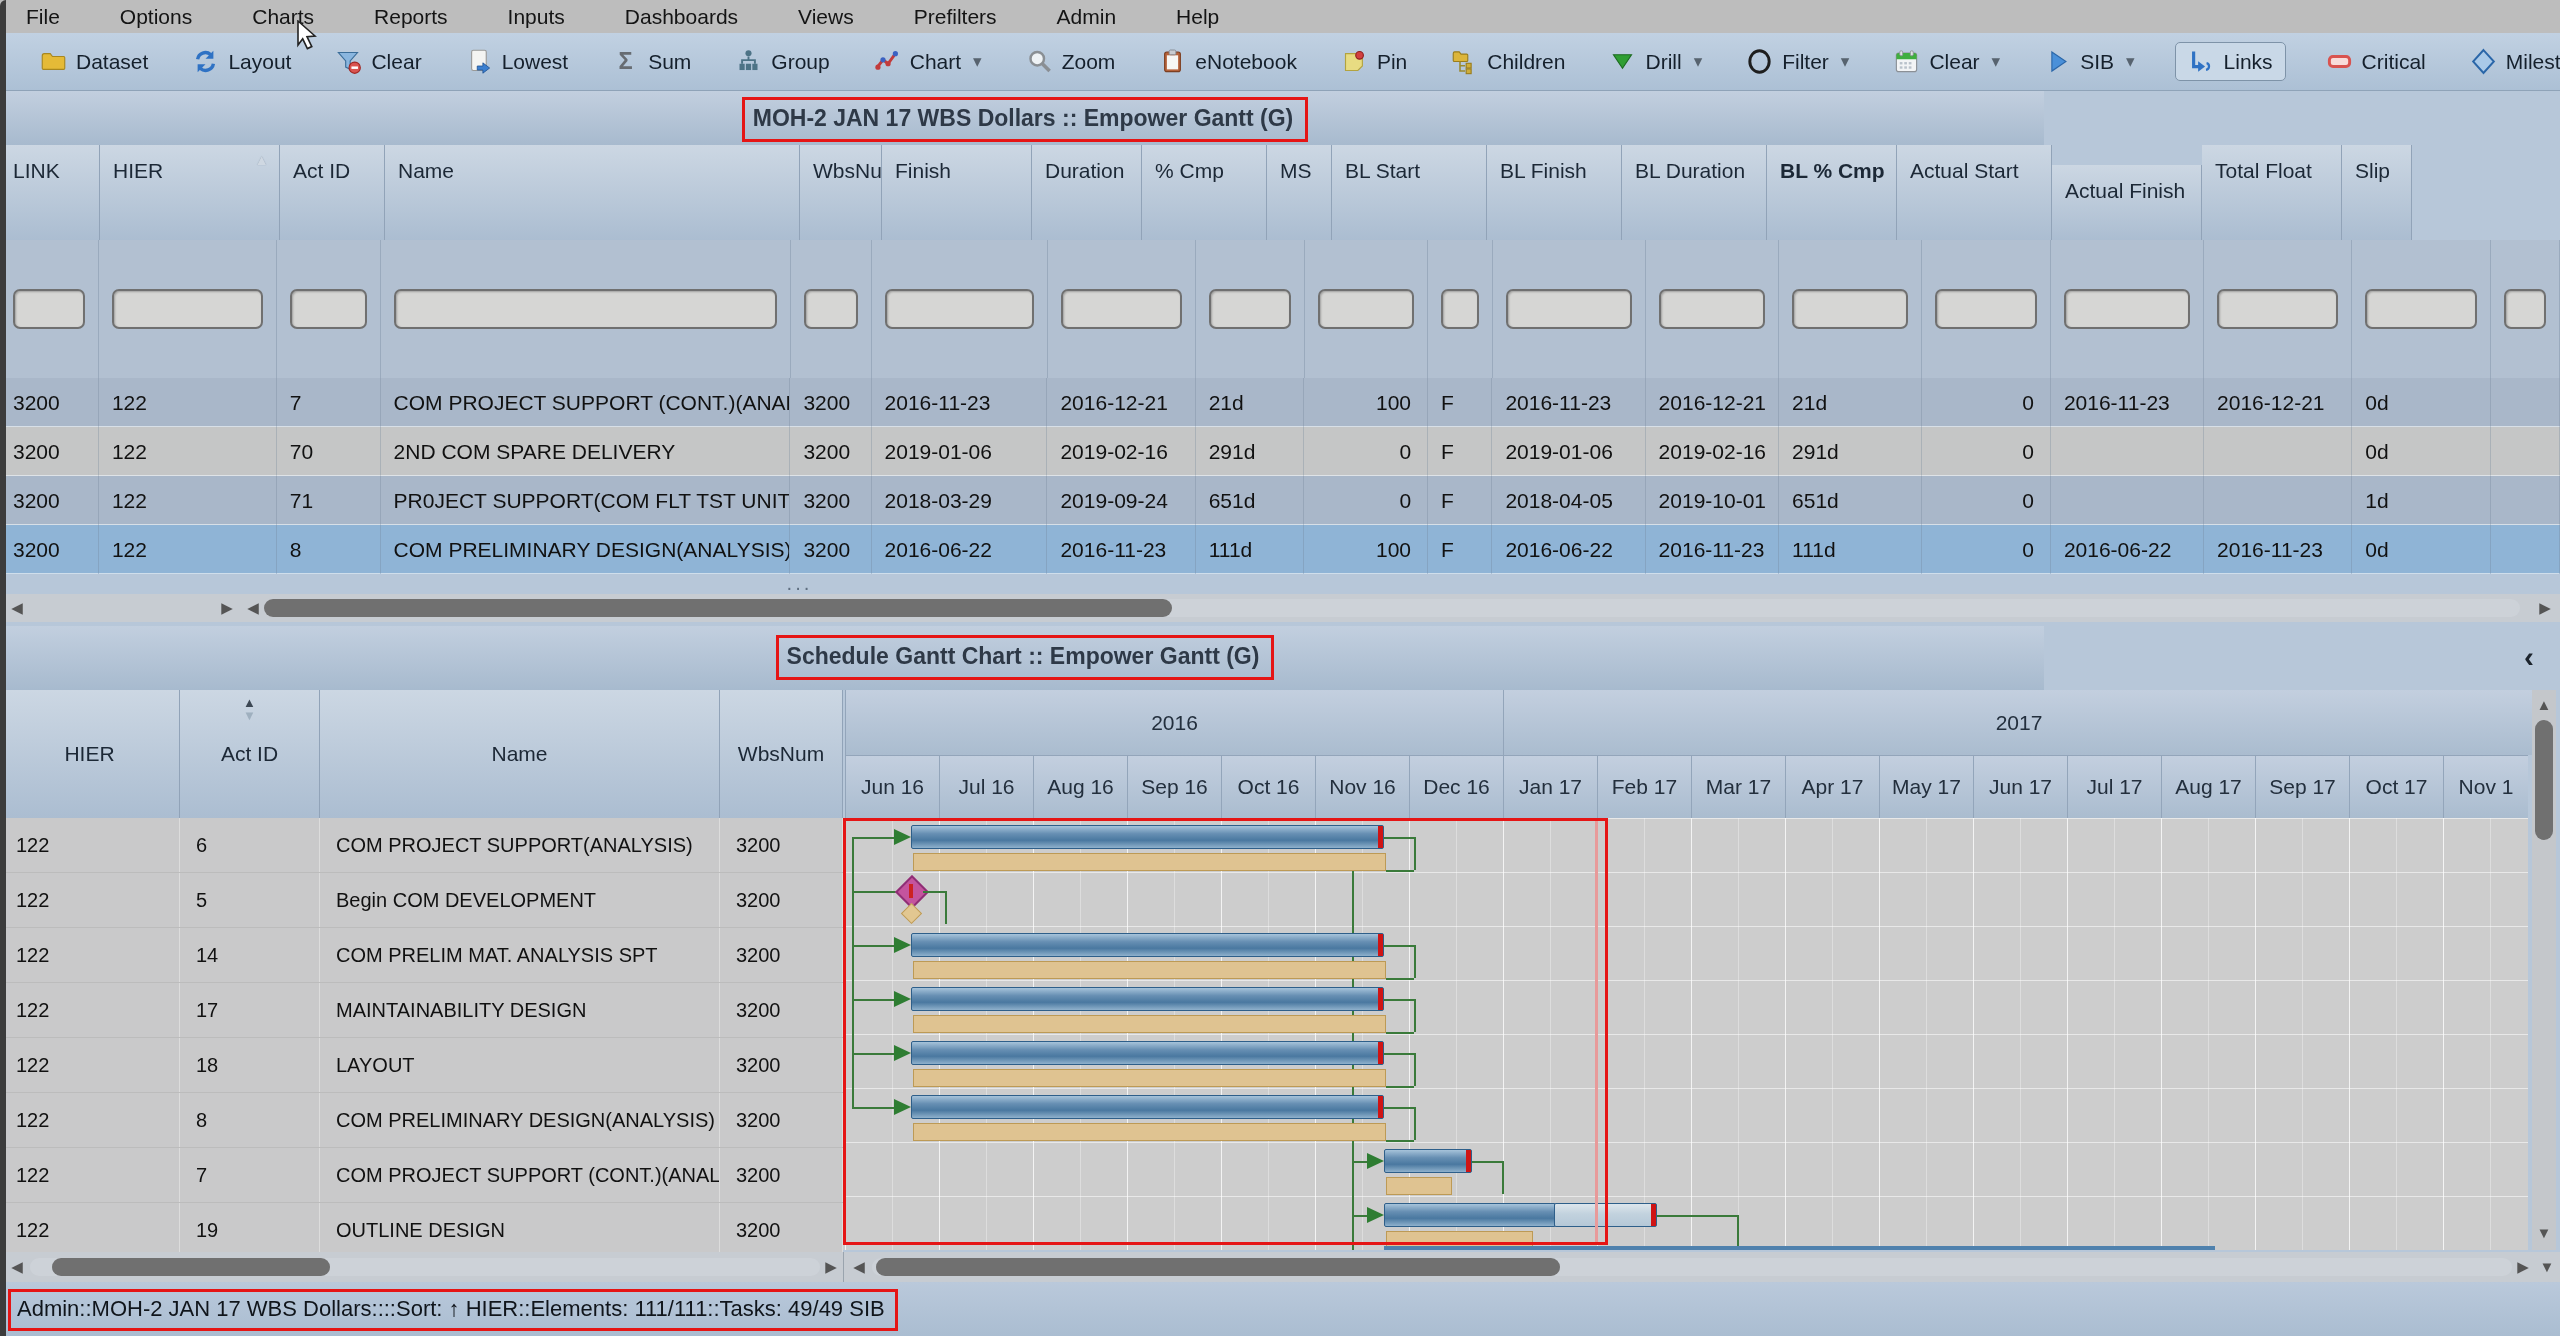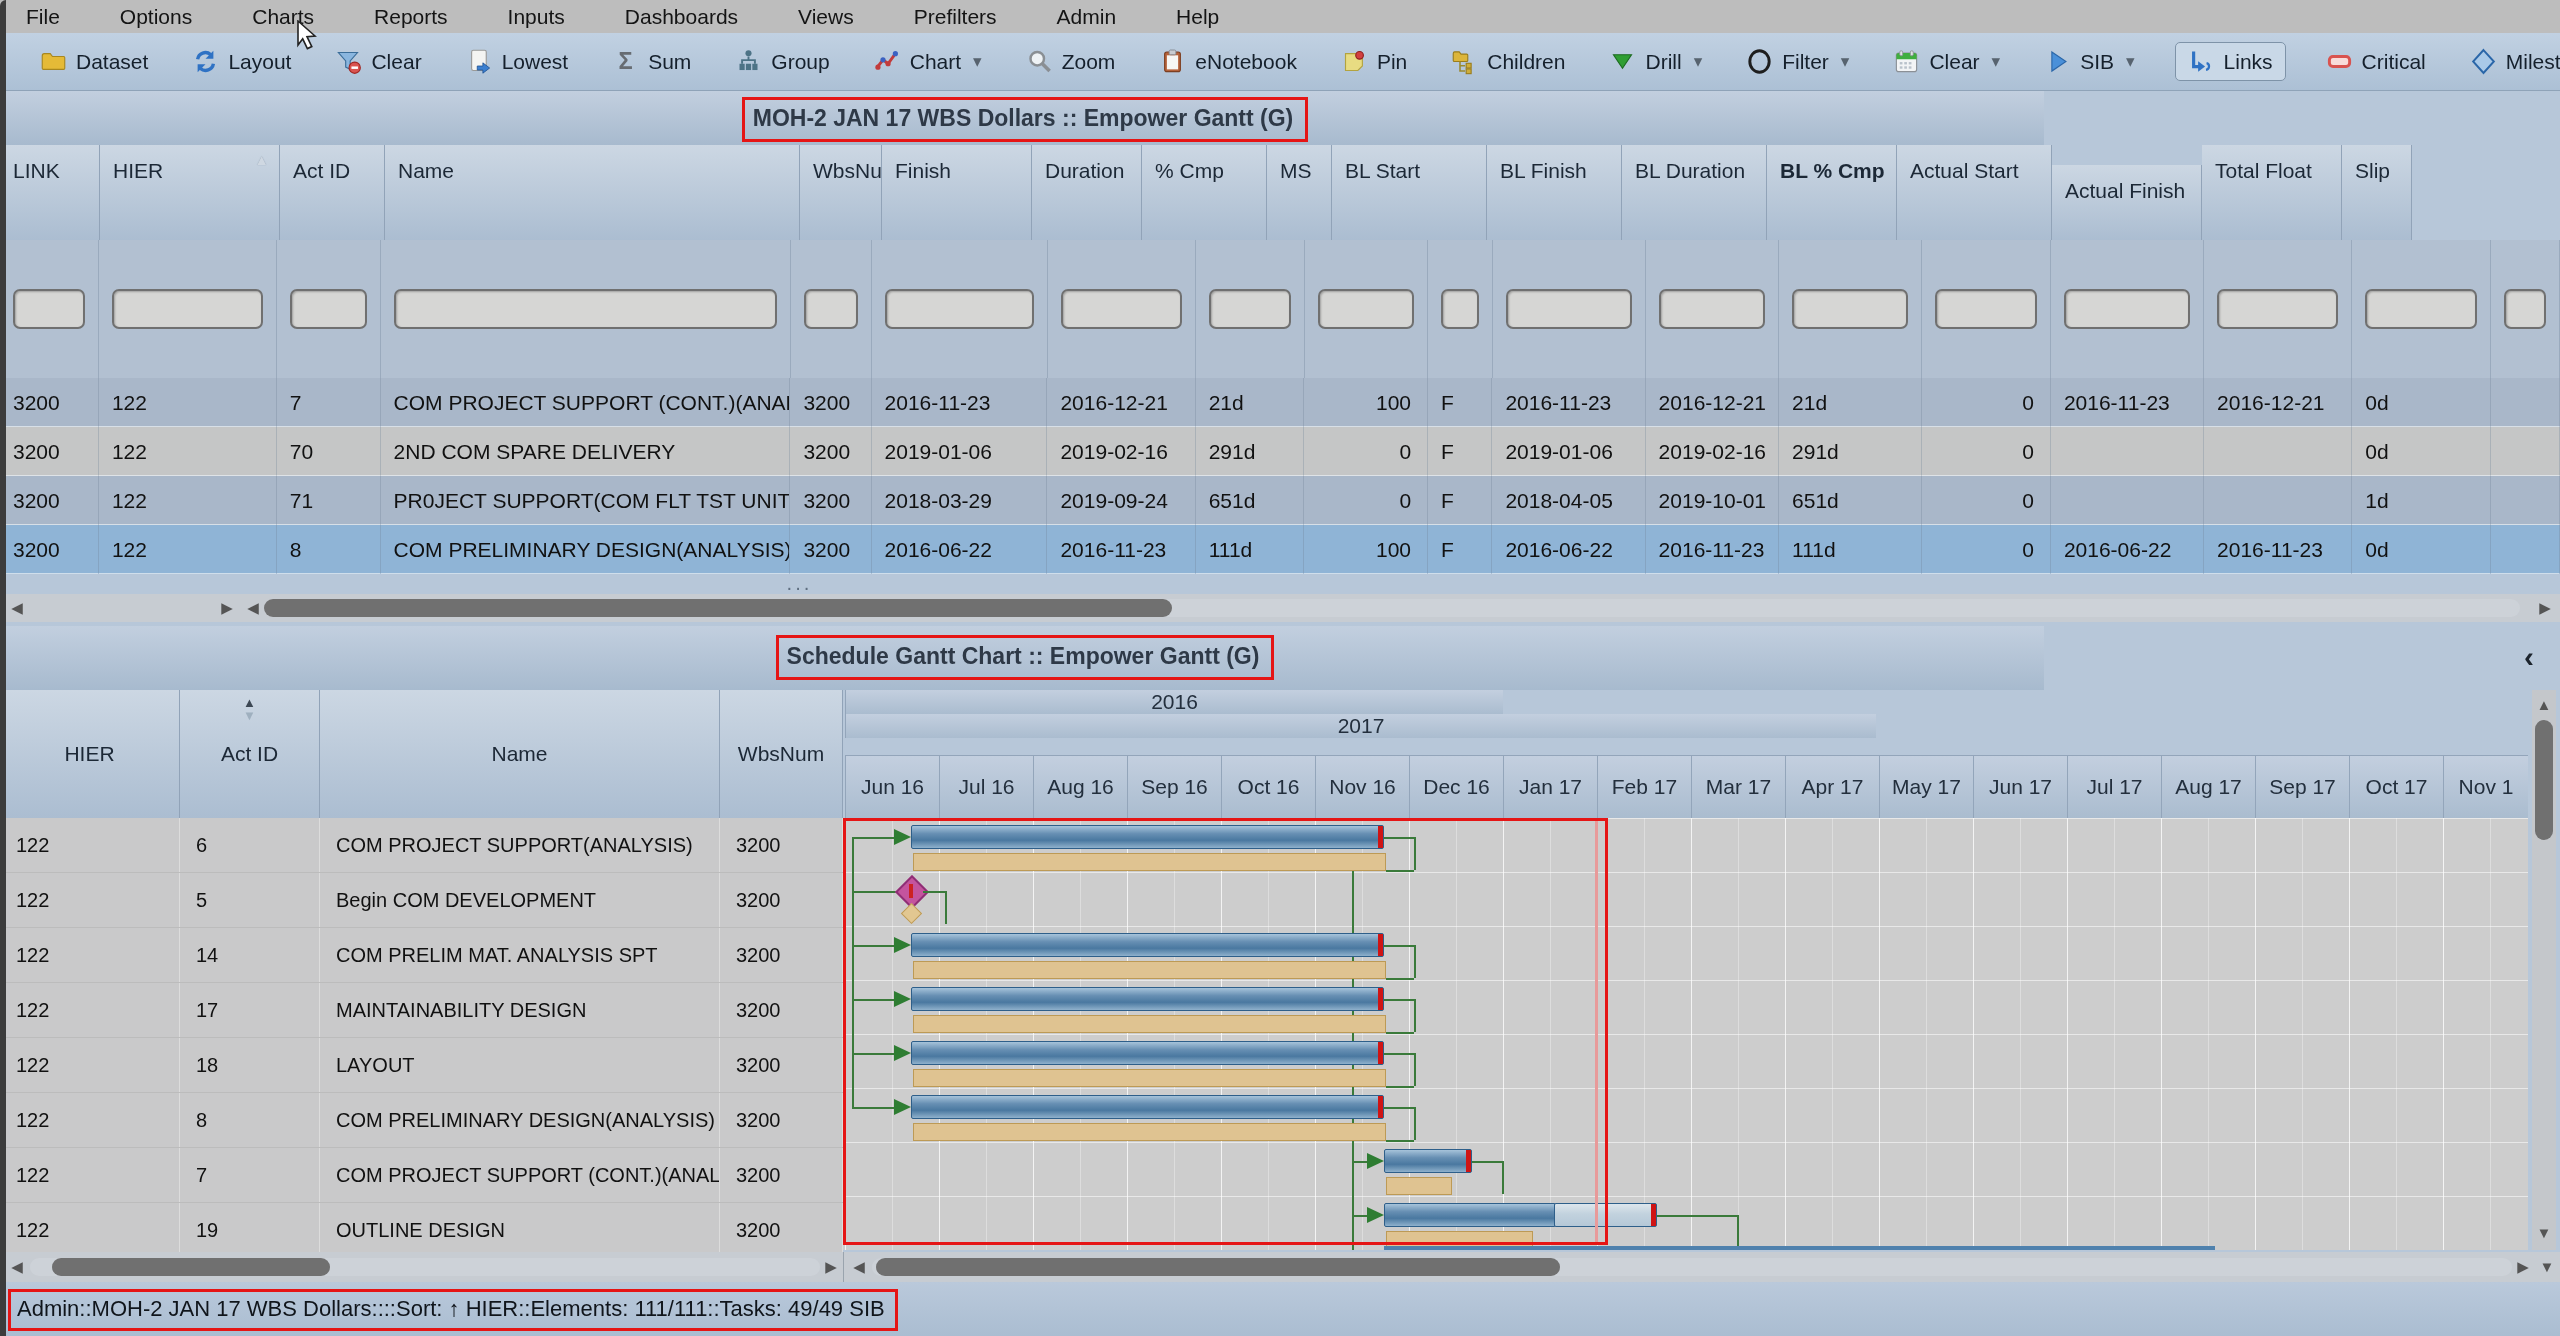--- a/index.html
+++ b/index.html
@@ -43,21 +43,21 @@
   .sort-up-light{position:absolute;top:6px;right:10px;font-size:15px;color:#cfd8e2;text-shadow:0 0 1px #7d8da0;}
   
   .sb-row{background:#c7ccd2;}
   .sb-btn{position:absolute;width:22px;height:22px;color:#555;font-size:15px;line-height:22px;text-align:center;}
   .sb-thumb{position:absolute;height:18px;top:5px;background:#707070;border-radius:9px;}
   .sb-track{position:absolute;height:18px;top:5px;background:#cdd2d8;border-radius:9px;}
   
   #p2-grid-header{top:690px;left:0;height:128px;display:flex;}
   .gth{background:linear-gradient(#ccd7e3,#abbdd1);border-right:1px solid #91a3b8;box-sizing:border-box;
        font-size:21px;color:#1c2836;display:flex;align-items:center;justify-content:center;position:relative;}
-  #tl-years{top:690px;height:65px;display:flex;flex-direction:column;}
+  #tl-years{top:690px;height:65px;display:flex;}
   #tl-months{top:755px;height:63px;display:flex;}
   .year-cell,.month-cell{background:linear-gradient(#c3cfdf,#aabccf);border-left:1px solid #93a5ba;
        box-sizing:border-box;font-size:21px;color:#232f3d;display:flex;align-items:center;justify-content:center;}
   .month-cell{border-top:1px solid #93a5ba;white-space:nowrap;overflow:hidden;}
   #gantt-rows{top:818px;left:0;width:843px;}
   .grow{display:flex;height:54px;line-height:54px;background:#c9c9ca;border-bottom:1px solid #bcbcbc;font-size:20px;}
   .grow .td{padding-left:16px;box-sizing:border-box;border-right:1px solid #dcdcdc;white-space:nowrap;overflow:hidden;}
   #chart{top:818px;left:843px;width:1685px;height:432px;background:#cdcdcd;
          background-image:
            linear-gradient(to right, rgba(255,255,255,.65) 1px, transparent 1px),

